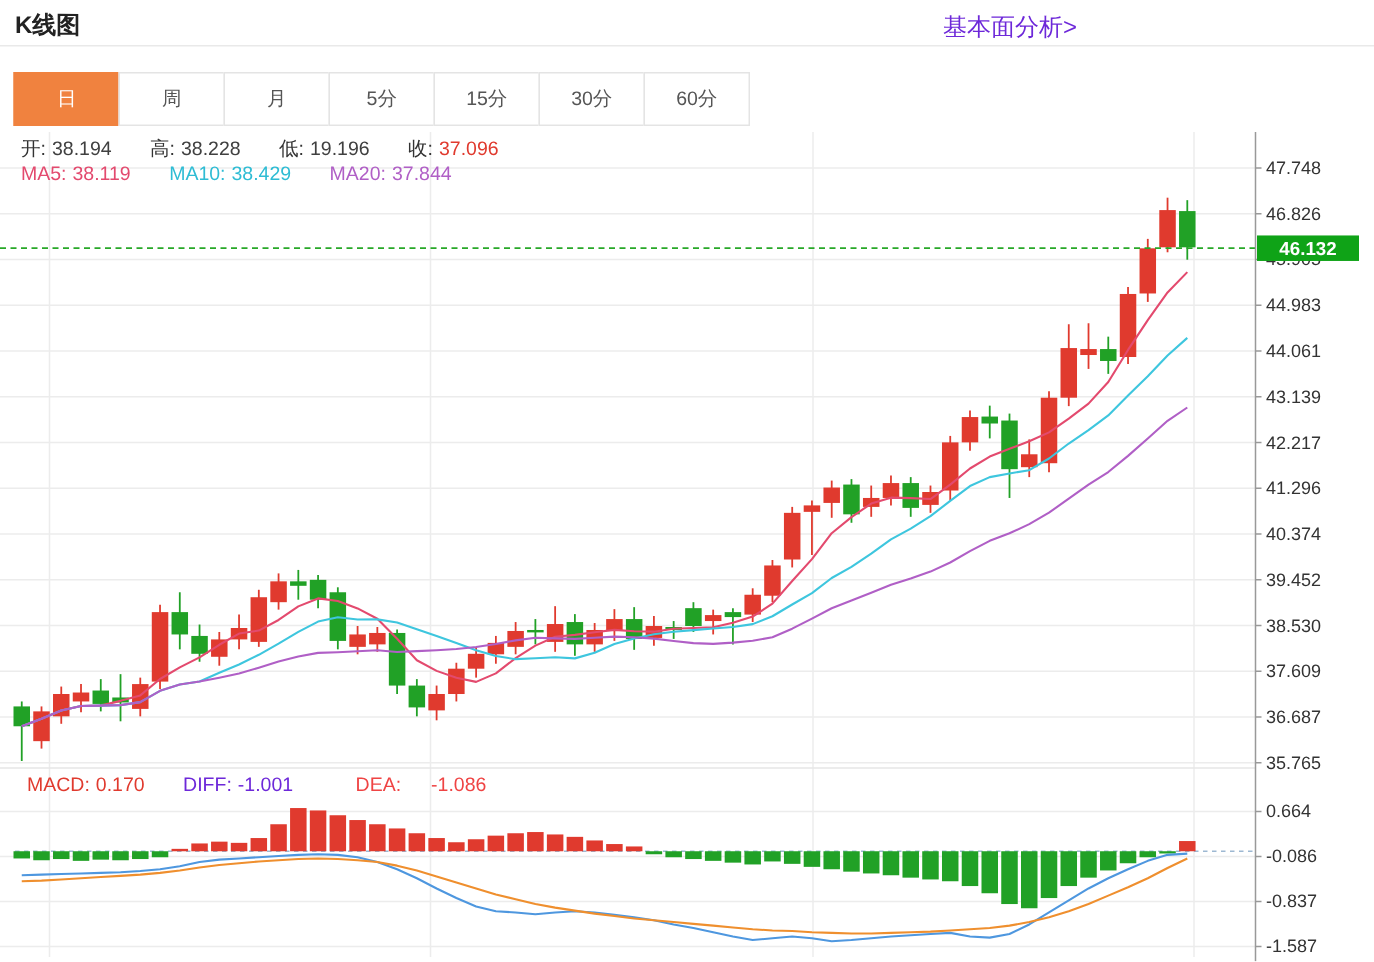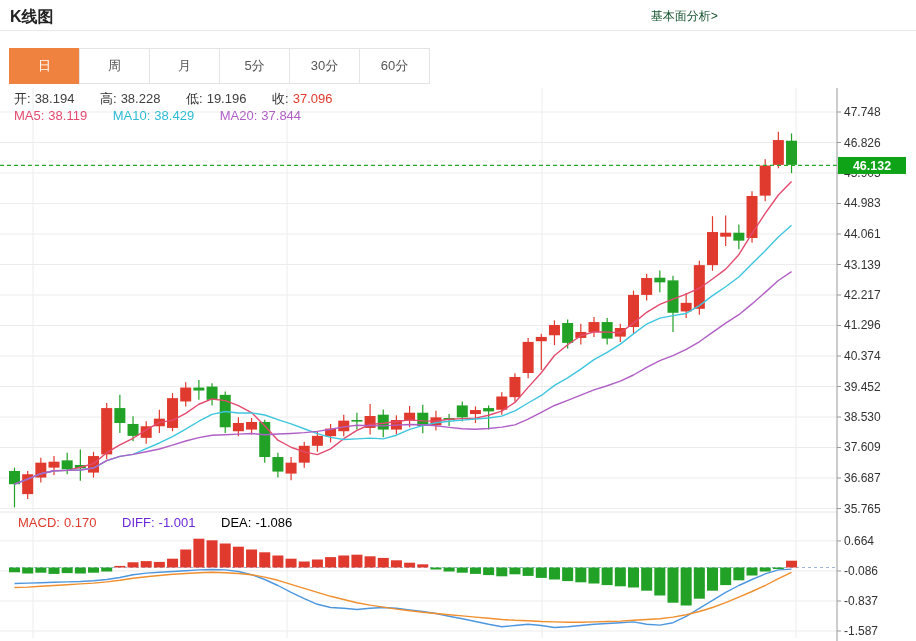--- a/index.html
+++ b/index.html
@@ -1,52 +1,53 @@
 <!DOCTYPE html>
 <html><head>
 <meta charset="utf-8">
 <style>
   html,body{margin:0;padding:0;background:#fff;width:916px;height:641px;overflow:hidden;
     font-family:"Liberation Sans","DejaVu Sans",sans-serif;}
   .page{position:relative;width:724px;height:641px;}
   .title{position:absolute;left:10px;top:7px;font-size:16px;font-weight:bold;color:#222;}
-  .analysis-link{position:absolute;right:6px;top:8px;font-size:12px;color:#14532d;text-decoration:none;cursor:pointer;font-family:Liberation Mono, monospace;}
+  .analysis-link{position:absolute;right:6px;top:8px;font-size:16px;color:#6d28d9;text-decoration:none;cursor:pointer;}
   .top-divider{position:absolute;left:0;top:30px;width:916px;border-top:1px solid #e9e9e9;}
   .tabs{position:absolute;left:10px;top:48px;display:flex;}
   .tab{width:69px;height:34px;line-height:34px;text-align:center;font-size:13px;color:#555;
     background:#fff;border:1px solid #e4e4e4;margin-left:-1px;cursor:pointer;box-sizing:content-box;}
   .tab.active{background:#f0823f;border-color:#f0823f;color:#fff;}
   svg{position:absolute;left:0;top:0;}
   .info-row{position:absolute;left:14px;font-size:13px;white-space:nowrap;}
   .info-row span{margin-right:4px;}
   .gap{display:inline-block;width:14px;}
   .lbl{color:#333;}
   .val-green{color:#404040;}
   .val-red{color:#e03a2e;text-align:center;}
   .ma5-c{color:#e34a6e;}
   .ma10-c{color:#2ebcd4;}
   .ma20-c{color:#b05fc6;}
   .macd-c{color:#e03a2e;}
   .diff-c{color:#6d28d9;}
-  .dea-c{color:#000000;}
+  .dea-c{color:#ef4444;margin-left:16px;}
 </style>
 </head>
 <body>
 
 <div class="page">
 
   <div class="title">K线图</div>
   <a class="analysis-link">基本面分析&gt;</a>
   <div class="top-divider"></div>
 
   <div class="tabs">
     <div class="tab active">日</div>
     <div class="tab">周</div>
     <div class="tab">月</div>
     <div class="tab">5分</div>
+    <div class="tab">15分</div>
     <div class="tab">30分</div>
     <div class="tab">60分</div>
   </div>
 
   <svg id="chart-svg" width="916" height="641">
       <g>
         <line x1="33" y1="88" x2="33" y2="638" stroke="#ececec" stroke-width="1"></line>
         <line x1="287" y1="88" x2="287" y2="638" stroke="#ececec" stroke-width="1"></line>
         <line x1="542" y1="88" x2="542" y2="638" stroke="#ececec" stroke-width="1"></line>
         <line x1="796" y1="88" x2="796" y2="638" stroke="#ececec" stroke-width="1"></line>

